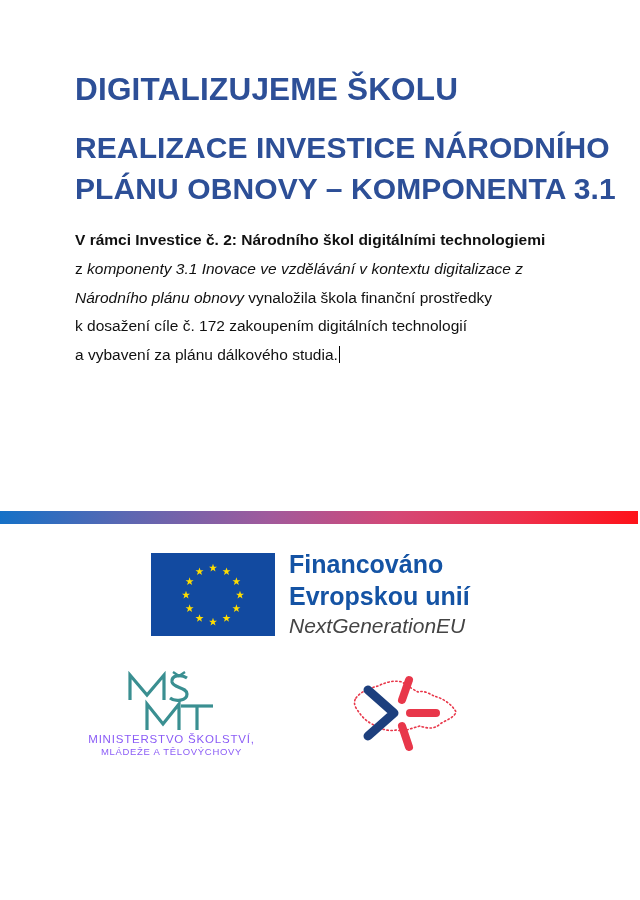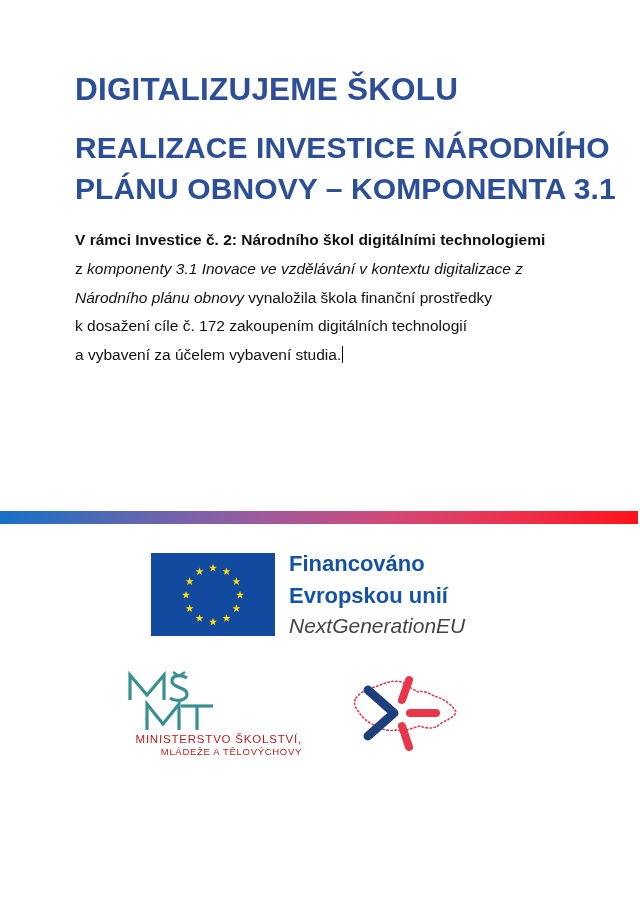--- a/index.html
+++ b/index.html
@@ -11,44 +11,44 @@
   .sub2 { top: 172px; }
   .body-text { position: absolute; left: 75px; top: 226px; width: 520px; font-size: 15.5px; line-height: 28.8px; color: #111; }
   .body-line { display: block; white-space: nowrap; }
   .b { font-weight: bold; }
   .i { font-style: italic; }
   .cursor { display: inline-block; width: 1px; height: 17px; background: #000; vertical-align: -3px; margin-left: 1px; }
   .gradbar { position: absolute; left: 0; top: 511px; width: 638px; height: 13px;
     background: linear-gradient(100deg, #1471c7 0%, #5c67b2 20%, #a05a9c 42%, #d44876 62%, #ef2f4a 82%, #fe1219 100%); }
   .eu-flag { position: absolute; left: 151px; top: 553px; width: 124px; height: 83px; background: #124aa0; }
   .eu-text { position: absolute; left: 289px; top: 548px; }
-  .eu-l1, .eu-l2 { font-size: 22px; font-weight: bold; color: #1453a4; line-height: 32px; white-space: nowrap; }
+  .eu-l1, .eu-l2 { font-size: 25px; font-weight: bold; color: #1453a4; line-height: 32px; white-space: nowrap; }
   .eu-l3 { font-size: 21px; color: #444; line-height: 28px; white-space: nowrap; font-style: italic; }
   .msmt-logo { position: absolute; left: 125px; top: 670px; width: 92px; height: 62px; }
-  .msmt-name { position: absolute; left: 84px; top: 733px; width: 175px; text-align: right; color: #b91c1c; margin-left: 43px; }
+  .msmt-name { position: absolute; left: 84px; top: 733px; width: 175px; text-align: center; color: #8b5cf6; }
   .msmt-n1 { font-size: 11.5px; letter-spacing: 0.8px; white-space: nowrap; line-height: 13px; }
   .msmt-n2 { font-size: 9.5px; letter-spacing: 0.7px; white-space: nowrap; line-height: 12px; }
   .npo-logo { position: absolute; left: 348px; top: 668px; width: 112px; height: 88px; }
   .npo-text { position: absolute; left: 463px; top: 676px; font-size: 19px; font-weight: bold; color: #1d3f7d; line-height: 21.5px; letter-spacing: 0.2px; }
 </style>
 </head>
 <body>
 
 <div class="page">
 
   <div class="title">DIGITALIZUJEME ŠKOLU</div>
   <div class="subtitle sub1">REALIZACE INVESTICE NÁRODNÍHO</div>
   <div class="subtitle sub2">PLÁNU OBNOVY – KOMPONENTA 3.1</div>
 
   <div class="body-text">
     <span class="body-line b">V rámci Investice č. 2: Národního škol digitálními technologiemi</span>
     <span class="body-line"><span>z </span><span class="i">komponenty 3.1 Inovace ve vzdělávání v kontextu digitalizace z</span></span>
     <span class="body-line"><span class="i">Národního plánu obnovy</span><span> vynaložila škola finanční prostředky</span></span>
     <span class="body-line">k dosažení cíle č. 172 zakoupením digitálních technologií</span>
-    <span class="body-line"><span>a vybavení za účelem vybavení studia.</span><span class="cursor"></span></span>
+    <span class="body-line"><span>a vybavení za plánu dálkového studia.</span><span class="cursor"></span></span>
   </div>
 
   <div class="gradbar"></div>
 
   <div class="eu-flag">
     <svg width="124" height="83" viewBox="0 0 124 83">
       <defs>
         <polygon id="star" points="0,-4.2 1.0,-1.3 4.0,-1.3 1.6,0.5 2.5,3.4 0,1.7 -2.5,3.4 -1.6,0.5 -4.0,-1.3 -1.0,-1.3" fill="#ffdd00"></polygon>
       </defs>
       <g transform="translate(62,42)">

